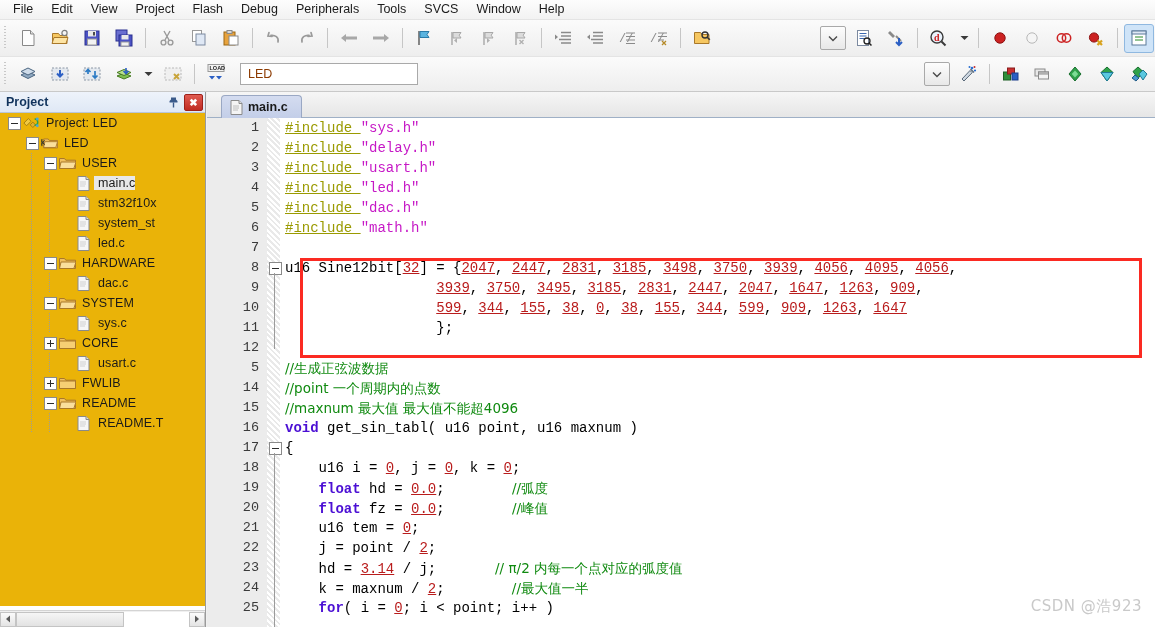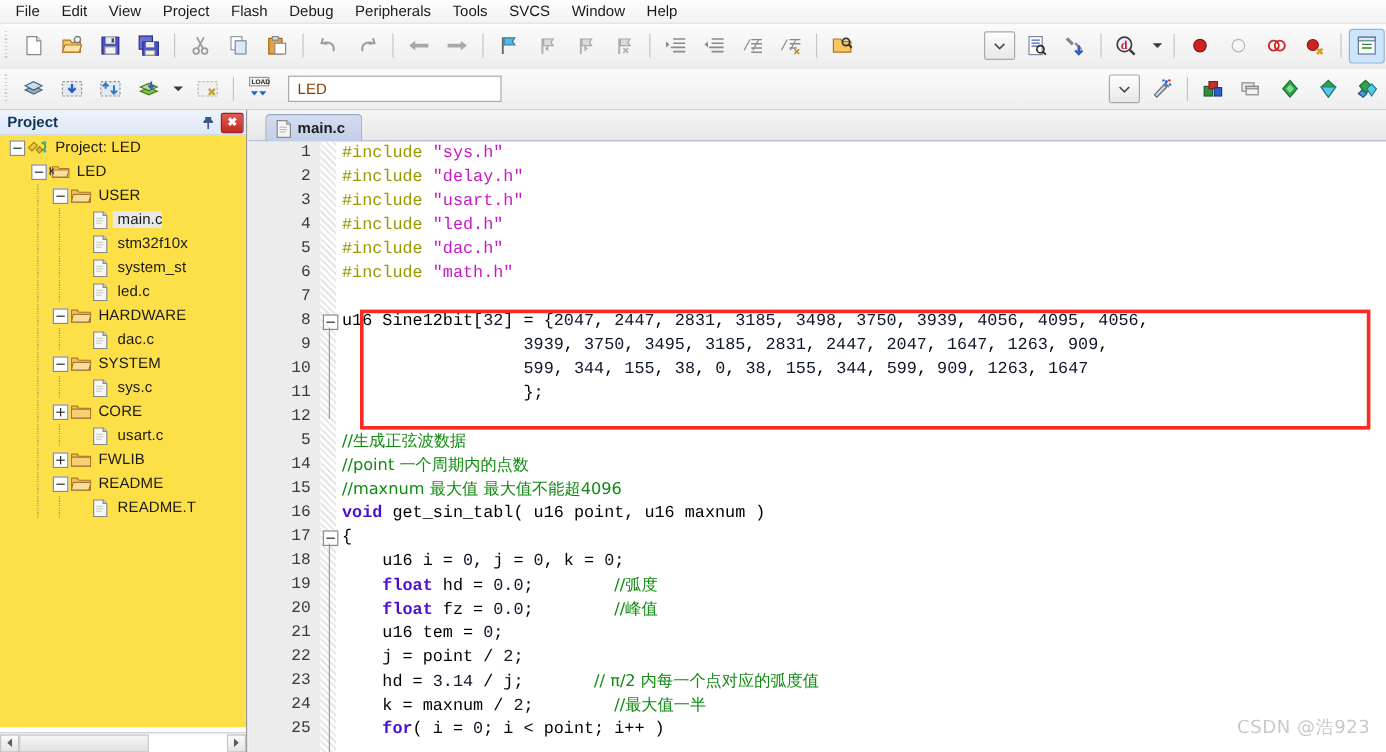--- a/index.html
+++ b/index.html
@@ -70,21 +70,21 @@
     box-sizing:border-box;
   }
   .panel-title .ttl{font-size:12.5px;color:#10325c;font-weight:bold;}
   .panel-btns{margin-left:auto;display:flex;align-items:center;gap:3px;}
   .pin-btn{width:15px;height:15px;display:flex;align-items:center;justify-content:center;}
   .close-btn{
     width:17px;height:15px;background:linear-gradient(#e05b52,#c02b22);
     border:1px solid #9d211a;border-radius:2px;color:#fff;font-size:10px;font-weight:bold;
     display:flex;align-items:center;justify-content:center;font-family:"Liberation Sans",sans-serif;
   }
-  .tree{position:absolute;left:0;top:21px;width:205px;height:493px;overflow:hidden;background:#fde047;}
+  .tree{position:absolute;left:0;top:21px;width:205px;height:493px;overflow:hidden;background:#eab308;}
   .tnode{
     height:20px;display:flex;align-items:center;white-space:nowrap;font-size:12.5px;color:#1a1a1a;
     position:relative;
   }
   .tnode .lbl{padding-left:4px;letter-spacing:0.1px;}
   .tnode.sel .lbl{background:#e8e8e8;}
   .expander{
     width:11px;height:11px;border:1px solid #8a8a8a;background:#fff;flex:0 0 auto;
     display:flex;align-items:center;justify-content:center;margin-right:2px;position:relative;
   }
@@ -130,23 +130,23 @@
   .ln{
     position:relative;height:20px;line-height:20px;white-space:pre;
     font-family:"Liberation Mono","DejaVu Sans Mono",monospace;font-size:14px;
   }
   .ln .num{
     position:absolute;left:0;top:0;width:52px;text-align:right;
     color:#3b3b3b;font-family:"Liberation Mono",monospace;font-size:13.5px;
   }
   .ln .txt{position:absolute;left:78px;top:0;white-space:pre;}
   .kw{color:#4b0fd4;font-weight:bold;}
-  .pp{color:#9a9a00;}
+  .pp{color:#9a9a00;text-decoration:underline;}
   .str{color:#c618c6;}
-  .num-lit{color:#0f172a;}
+  .num-lit{color:#b91c1c;text-decoration:underline;}
   .cmt-cn{color:#108a10;font-family:"DejaVu Sans","Liberation Sans",sans-serif;font-size:13.5px;}
   .plain{color:#000;}
 
   
   .fold{
     position:absolute;left:62px;top:4px;width:11px;height:11px;border:1px solid #8a8a8a;background:#fff;
     display:flex;align-items:center;justify-content:center;
   }
   .fold:before{content:"";position:absolute;width:7px;height:1px;background:#2b2b2b;}
   .foldline{position:absolute;left:67px;width:1px;background:#9a9a9a;}

